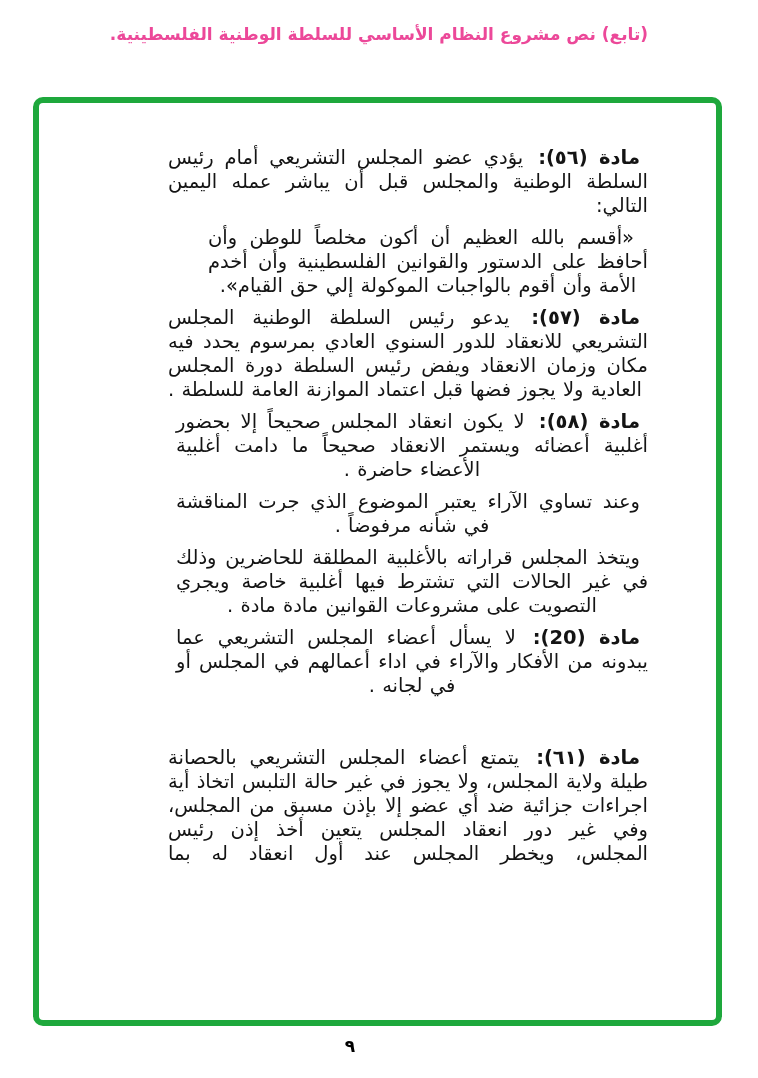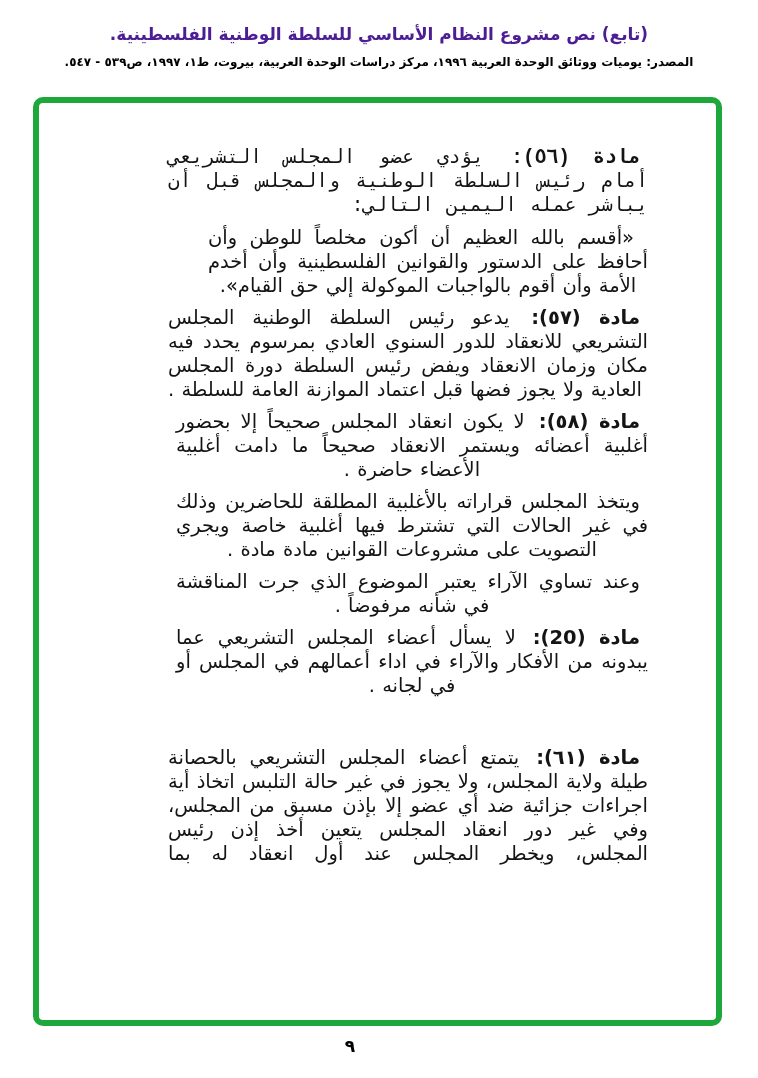--- a/index.html
+++ b/index.html
@@ -5,21 +5,21 @@
   html, body { margin:0; padding:0; }
   body {
     width:758px; height:1078px;
     background:#ffffff;
     font-family:"DejaVu Sans", sans-serif;
     position:relative;
     color:#111;
     overflow:hidden;
   }
   .header { position:absolute; top:0; left:0; width:758px; text-align:center; direction:rtl; }
-  .doc-title { margin-top:24px; font-size:17px; font-weight:bold; color:#4c1d95; letter-spacing:0; }
+  .doc-title { margin-top:24px; font-size:17px; font-weight:bold; color:#ec4899; letter-spacing:0; }
   .doc-source { margin-top:11px; font-size:12px; font-weight:bold; color:#000; }
 
   .green-frame {
     position:absolute;
     left:33px; top:97px;
     width:689px; height:929px;
     box-sizing:border-box;
     border:6px solid #1ea83c;
     border-radius:10px;
     background:#fff;
@@ -33,42 +33,41 @@
   .para {
     margin:0 0 8px 0;
     font-size:19.5px;
     line-height:24px;
     text-align:justify;
     text-indent:8px;
     color:#141414;
     word-spacing:1px;
   }
   .lead { font-weight:bold; margin-left:4px; }
-  .al-right  { text-align-last:right;font-family:Liberation Mono, monospace; }
+  .al-right  { text-align-last:right; }
   .al-center { text-align-last:center;margin-left:8px; }
   .al-left   { text-align-last:left; }
   .al-just   { text-align-last:justify;margin-top:48px; }
   .quote { margin-left:40px; text-indent:14px; }
 
   .page-number {
     position:absolute;
     top:1036px; left:0;
     width:700px;
     text-align:center;
     font-size:17px;
     font-weight:bold;
     color:#000;
   }
 </style>
 </head>
 <body>
 
 <div class="header">
   <div class="doc-title">(تابع) نص مشروع النظام الأساسي للسلطة الوطنية الفلسطينية.</div>
-  <div class="doc-source">المصدر: يوميات ووثائق الوحدة العربية ١٩٩٦، مركز دراسات الوحدة العربية، بيروت، ط١، ١٩٩٧، ص٥٣٩ - ٥٤٧.</div>
 </div>
 
 <div class="green-frame" style="border-color: rgb(30, 168, 60);">
   <div class="text-col">
 
     <p class="para al-right">
       <span class="lead">مادة (٥٦):</span>
       <span>يؤدي عضو المجلس التشريعي أمام رئيس السلطة الوطنية والمجلس قبل أن يباشر عمله اليمين التالي:</span>
     </p>
 
@@ -80,25 +79,25 @@
       <span class="lead">مادة (٥٧):</span>
       <span>يدعو رئيس السلطة الوطنية المجلس التشريعي للانعقاد للدور السنوي العادي بمرسوم يحدد فيه مكان وزمان الانعقاد ويفض رئيس السلطة دورة المجلس العادية ولا يجوز فضها قبل اعتماد الموازنة العامة للسلطة .</span>
     </p>
 
     <p class="para al-center">
       <span class="lead">مادة (٥٨):</span>
       <span>لا يكون انعقاد المجلس صحيحاً إلا بحضور أغلبية أعضائه ويستمر الانعقاد صحيحاً ما دامت أغلبية الأعضاء حاضرة .</span>
     </p>
 
     <p class="para al-center">
-      <span>ويتخذ المجلس قراراته بالأغلبية المطلقة للحاضرين وذلك في غير الحالات التي تشترط فيها أغلبية خاصة ويجري التصويت على مشروعات القوانين مادة مادة .</span>
+      <span>وعند تساوي الآراء يعتبر الموضوع الذي جرت المناقشة في شأنه مرفوضاً .</span>
     </p>
 
     <p class="para al-center">
-      <span>وعند تساوي الآراء يعتبر الموضوع الذي جرت المناقشة في شأنه مرفوضاً .</span>
+      <span>ويتخذ المجلس قراراته بالأغلبية المطلقة للحاضرين وذلك في غير الحالات التي تشترط فيها أغلبية خاصة ويجري التصويت على مشروعات القوانين مادة مادة .</span>
     </p>
 
 
     <p class="para al-center">
       <span class="lead">مادة (20):</span>
       <span>لا يسأل أعضاء المجلس التشريعي عما يبدونه من الأفكار والآراء في اداء أعمالهم في المجلس أو في لجانه .</span>
     </p>
 
     <p class="para al-just">
       <span class="lead">مادة (٦١):</span>

